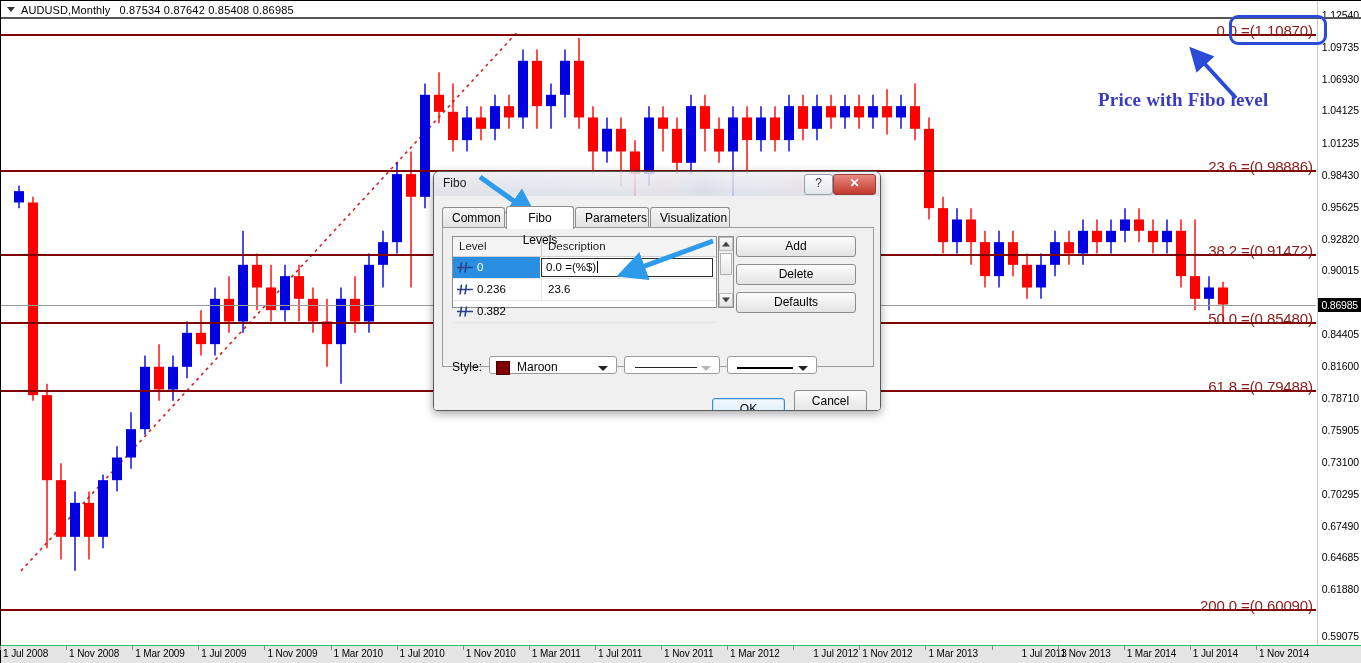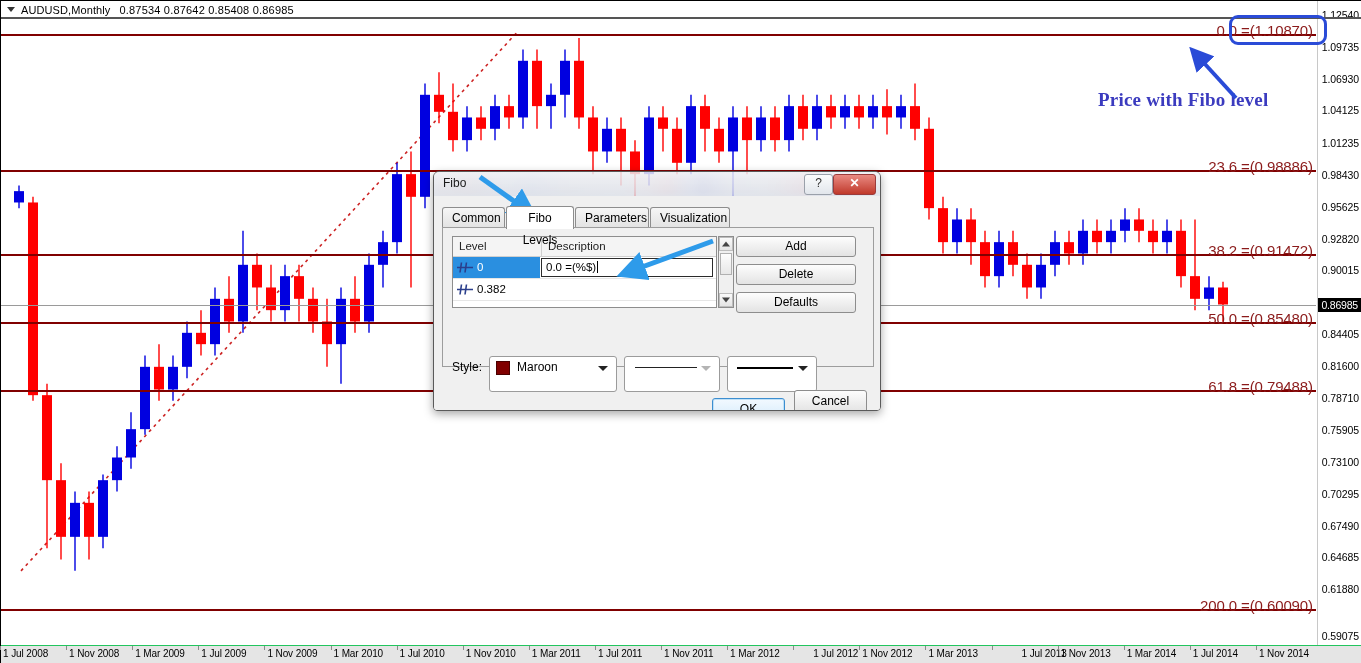--- a/index.html
+++ b/index.html
@@ -89,21 +89,21 @@
             border:1px solid #b0b0b0;box-sizing:border-box;}
   .arrowglyph{position:absolute;left:50%;top:50%;transform:translate(-50%,-50%);width:0;height:0;}
 
   
   .sbtn{position:absolute;width:120px;height:21px;border:1px solid #8d8d8d;border-radius:3px;
         background:linear-gradient(to bottom,#fdfdfd,#e3e3e3);font-size:12px;color:#000;
         text-align:center;line-height:19px;box-sizing:border-box;}
 
   
   .stylelabel{position:absolute;left:18px;top:164px;font-size:12px;color:#000;}
-  .combo{position:absolute;height:36px;border:1px solid #9b9b9b;border-radius:3px;background:#fff;box-sizing:border-box;}
+  .combo{position:absolute;height:18px;border:1px solid #9b9b9b;border-radius:3px;background:#fff;box-sizing:border-box;}
   .combo .arrow{position:absolute;right:8px;top:9px;width:0;height:0;border-left:5px solid transparent;
         border-right:5px solid transparent;border-top:5px solid #222;}
   .combo .arrow.dis{border-top-color:#b4b4b4;}
   .swatch{position:absolute;left:6px;top:4px;width:14px;height:14px;background:#800000;border:1px solid #4a0000;box-sizing:border-box;}
   .combo .ctext{position:absolute;left:27px;top:3px;font-size:12px;color:#000;}
   .lineprev{position:absolute;top:10px;height:2px;background:#000;}
   .lineprev.thin{height:1px;background:#222;}
 
   
   .fbtn{position:absolute;width:73px;height:23px;border-radius:3px;font-size:12px;text-align:center;
@@ -433,20 +433,31 @@
               </div>
               <div class="editcell"><span>0.0 =(%$)</span><span class="caret-bar"></span></div>
             </div>
             <div class="row">
               <div class="cell-level">
                 <svg class="lvl-icon" viewBox="0 0 16 11">
                   <line x1="0" y1="5.5" x2="16" y2="5.5" stroke="#2b3f8c" stroke-width="1.6"></line>
                   <line x1="4.5" y1="0.5" x2="3" y2="10.5" stroke="#2b3f8c" stroke-width="1.6"></line>
                   <line x1="9.5" y1="0.5" x2="8" y2="10.5" stroke="#2b3f8c" stroke-width="1.6"></line>
                 </svg>
+                <span>0.236</span>
+              </div>
+              <div class="cell-desc">23.6</div>
+            </div>
+            <div class="row">
+              <div class="cell-level">
+                <svg class="lvl-icon" viewBox="0 0 16 11">
+                  <line x1="0" y1="5.5" x2="16" y2="5.5" stroke="#2b3f8c" stroke-width="1.6"></line>
+                  <line x1="4.5" y1="0.5" x2="3" y2="10.5" stroke="#2b3f8c" stroke-width="1.6"></line>
+                  <line x1="9.5" y1="0.5" x2="8" y2="10.5" stroke="#2b3f8c" stroke-width="1.6"></line>
+                </svg>
                 <span>0.382</span>
               </div>
             </div>
           </div>
       </div>
 
       <div class="sbar">
         <div class="sb-arrow" style="top:0;">
           <span class="arrowglyph" style="border-left:4px solid transparent;border-right:4px solid transparent;border-bottom:5px solid #444;"></span>
         </div>

